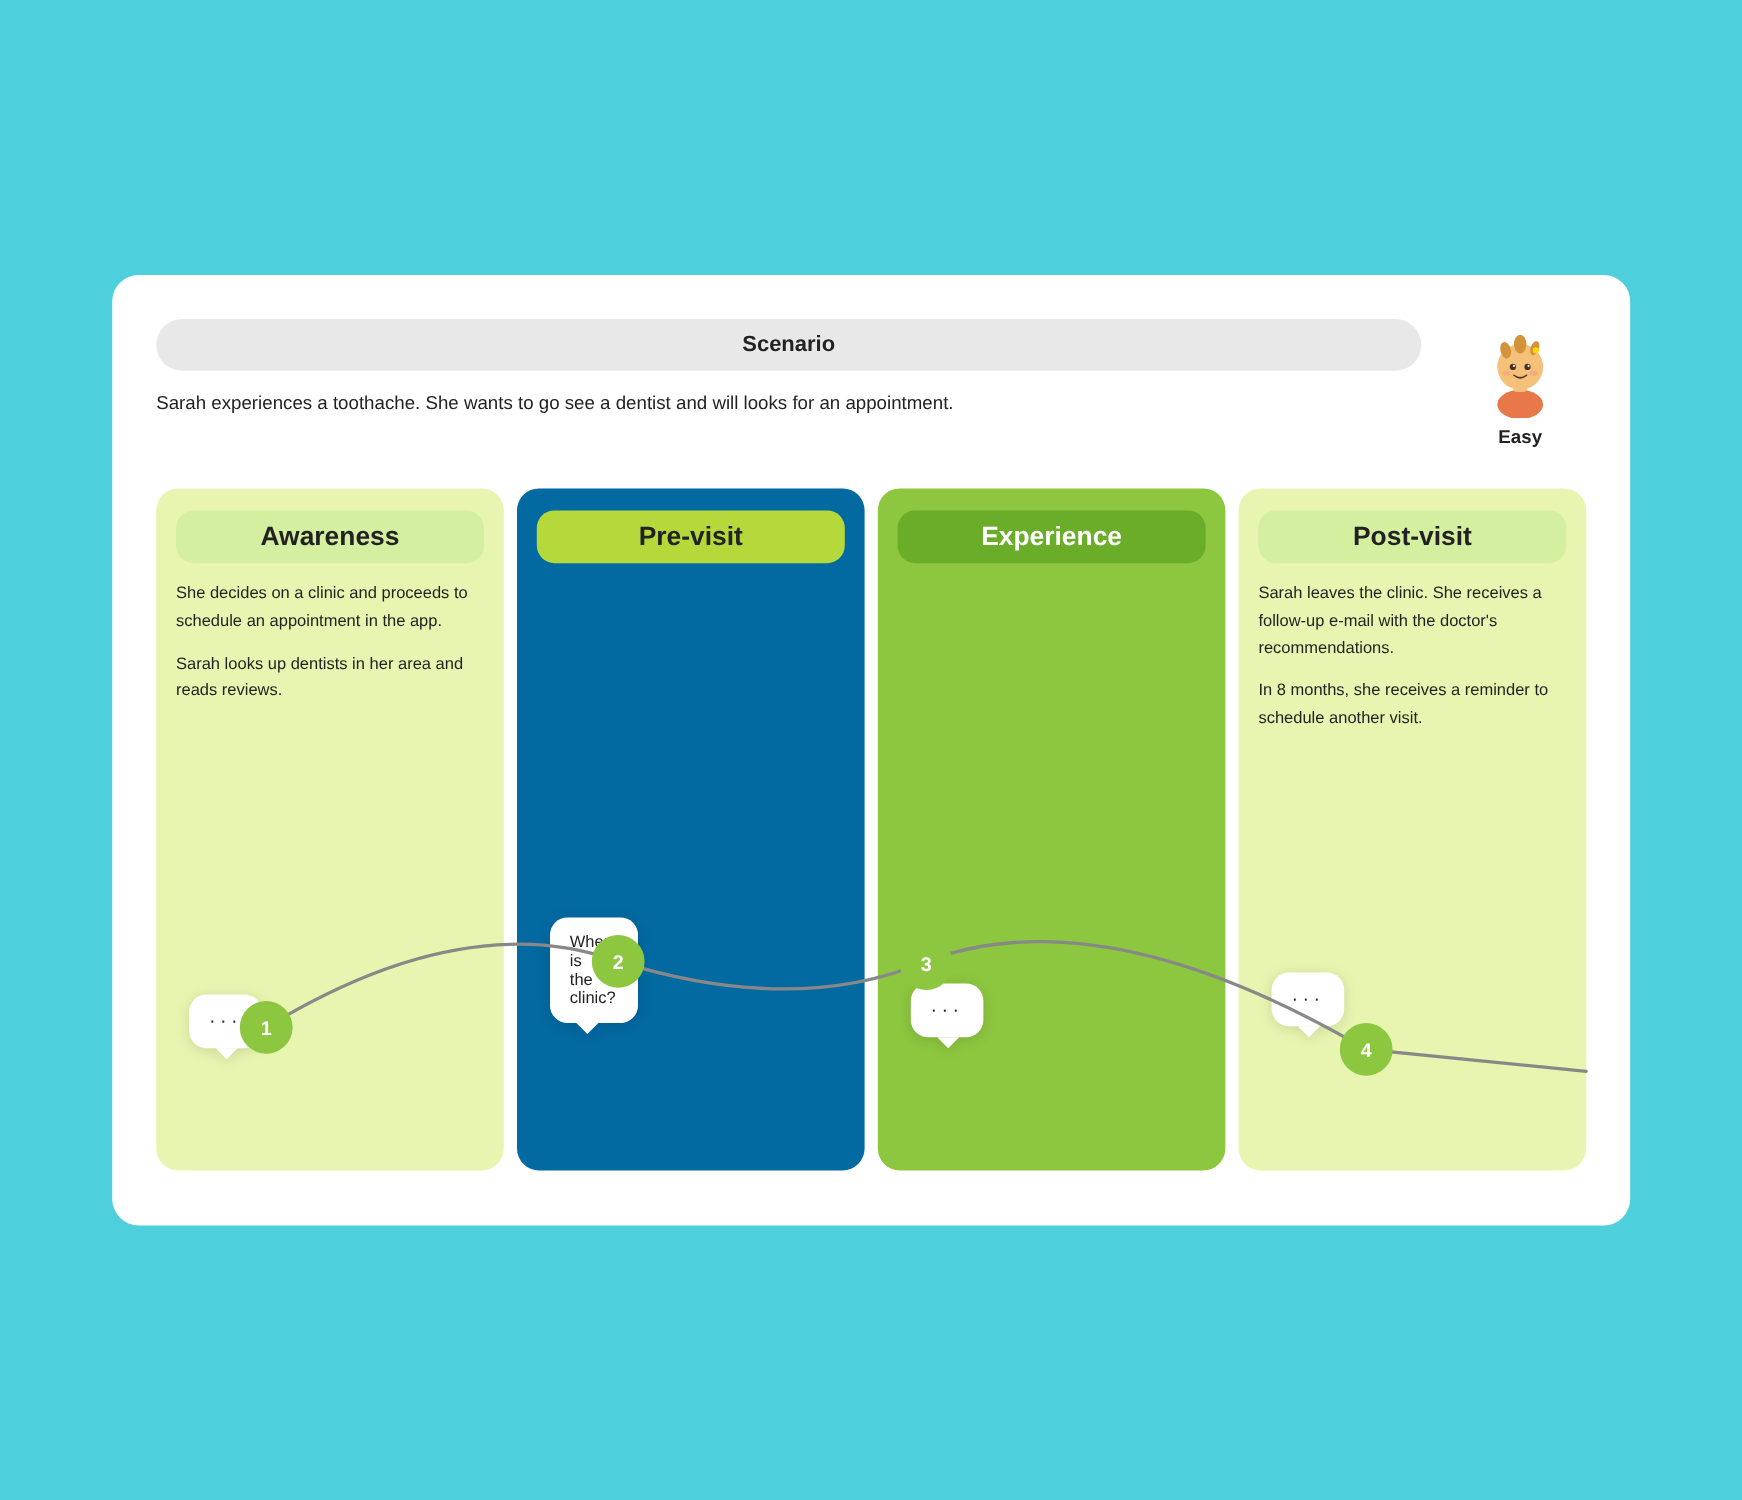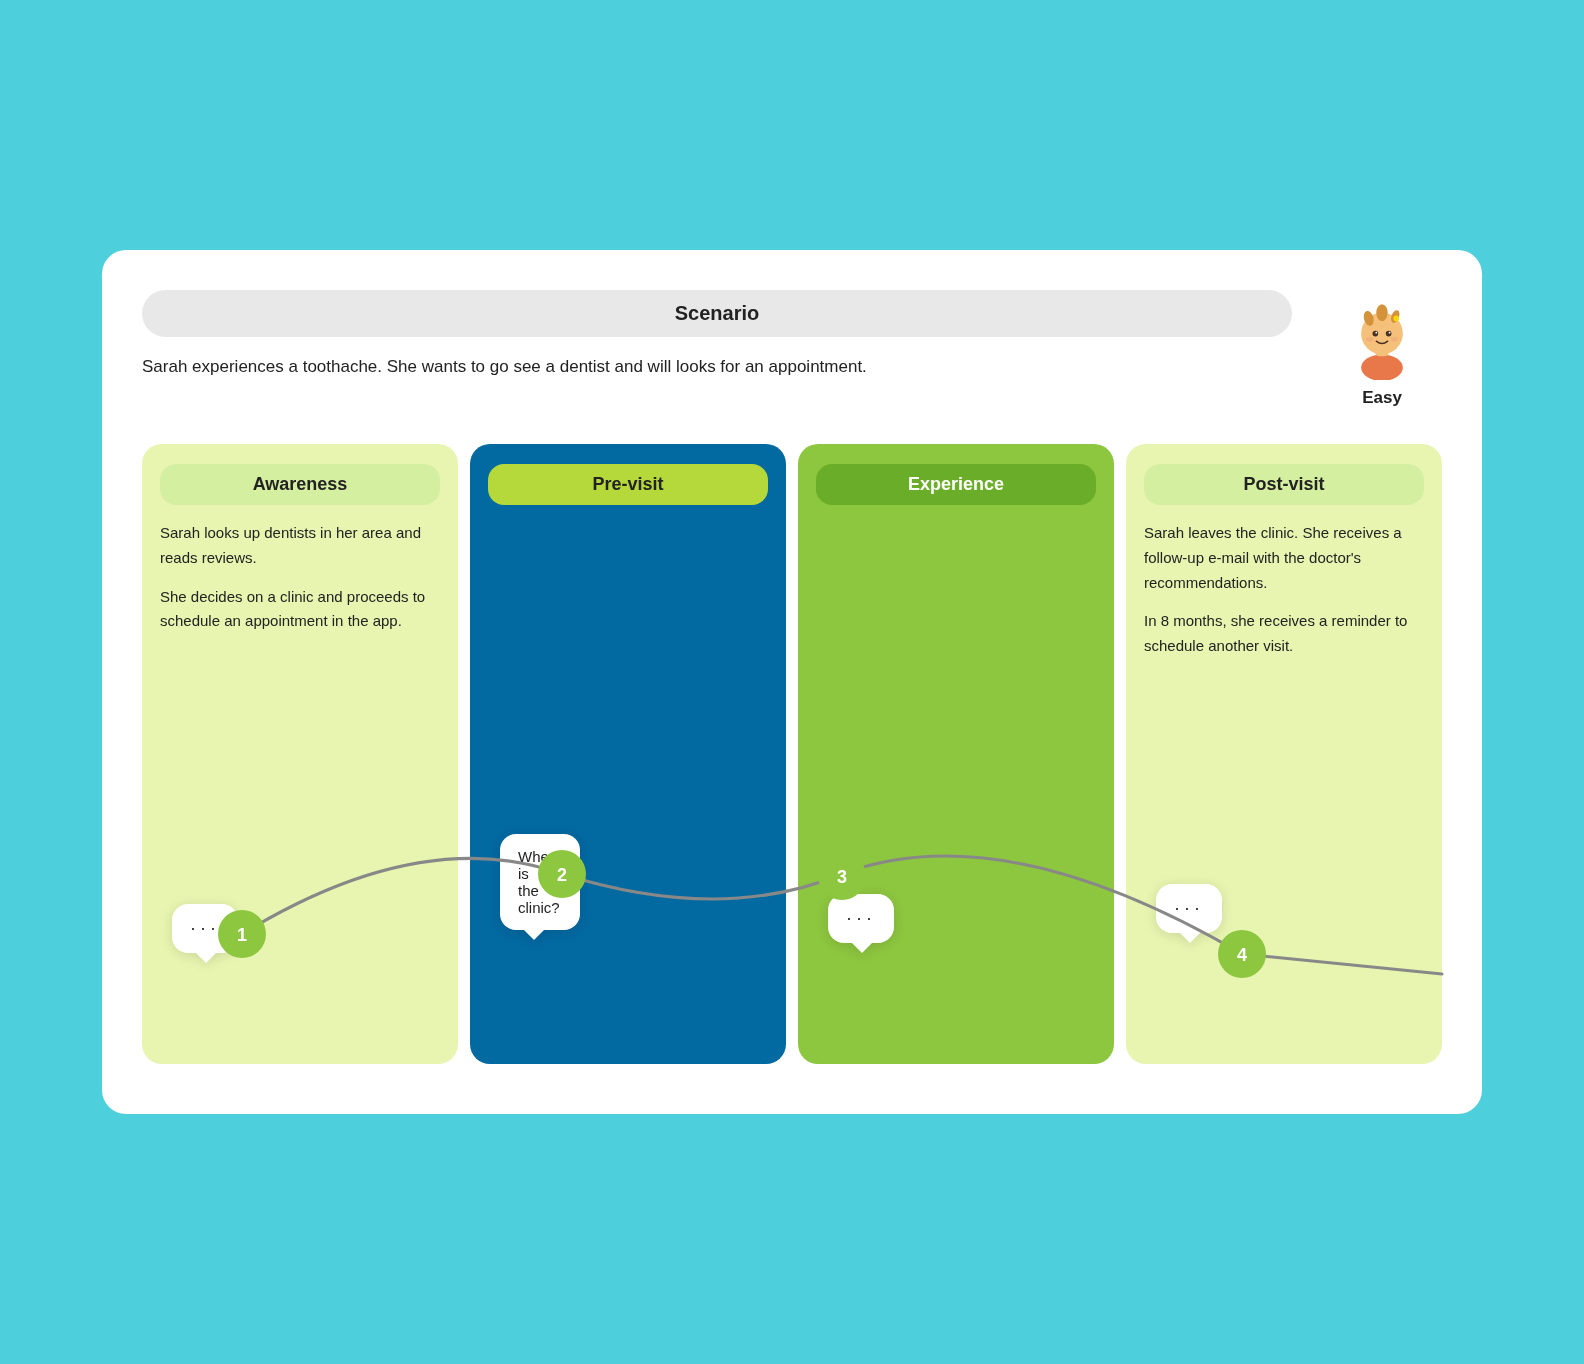--- a/index.html
+++ b/index.html
@@ -106,21 +106,21 @@
     }
     .col-awareness { background: #E8F5B0; }
     .col-previsit  { background: #0369a1; }
     .col-experience{ background: #8DC63F; }
     .col-postvisit { background: #E8F5B0; }
 
     .col-header {
       border-radius: 16px;
       padding: 10px 16px;
       font-weight: 700;
-      font-size: 18px;
+      font-size: 24px;
       text-align: center;
       margin-bottom: 16px;
     }
     .header-light  { background: #D5EFA0; color: #222; }
     .header-medium { background: #B5D93A; color: #222; }
     .header-dark   { background: #6AAD28; color: #fff; }
 
     .col-text {
       font-size: 15px;
       color: #222;
@@ -193,22 +193,22 @@
         </svg>
         <span class="avatar-name">Easy</span>
       </div>
     </div>
   </div>
 
   <div class="journey-section" style="position:relative; height: 620px;">
 
     <div class="journey-column col-awareness" style="padding-bottom: 20px;">
       <div class="col-header header-light">Awareness</div>
+      <p class="col-text">She decides on a clinic and proceeds to schedule an appointment in the app.</p>
       <p class="col-text">Sarah looks up dentists in her area and reads reviews.</p>
-      <p class="col-text">She decides on a clinic and proceeds to schedule an appointment in the app.</p>
 
       <div style="position:absolute; bottom: 160px; left: 30px;">
         <div class="speech-bubble">
           <span class="bubble-dots">···</span>
         </div>
       </div>
     </div>
 
     <div class="journey-column col-previsit" style="padding-bottom: 20px;">
       <div class="col-header header-medium">Pre-visit</div>

